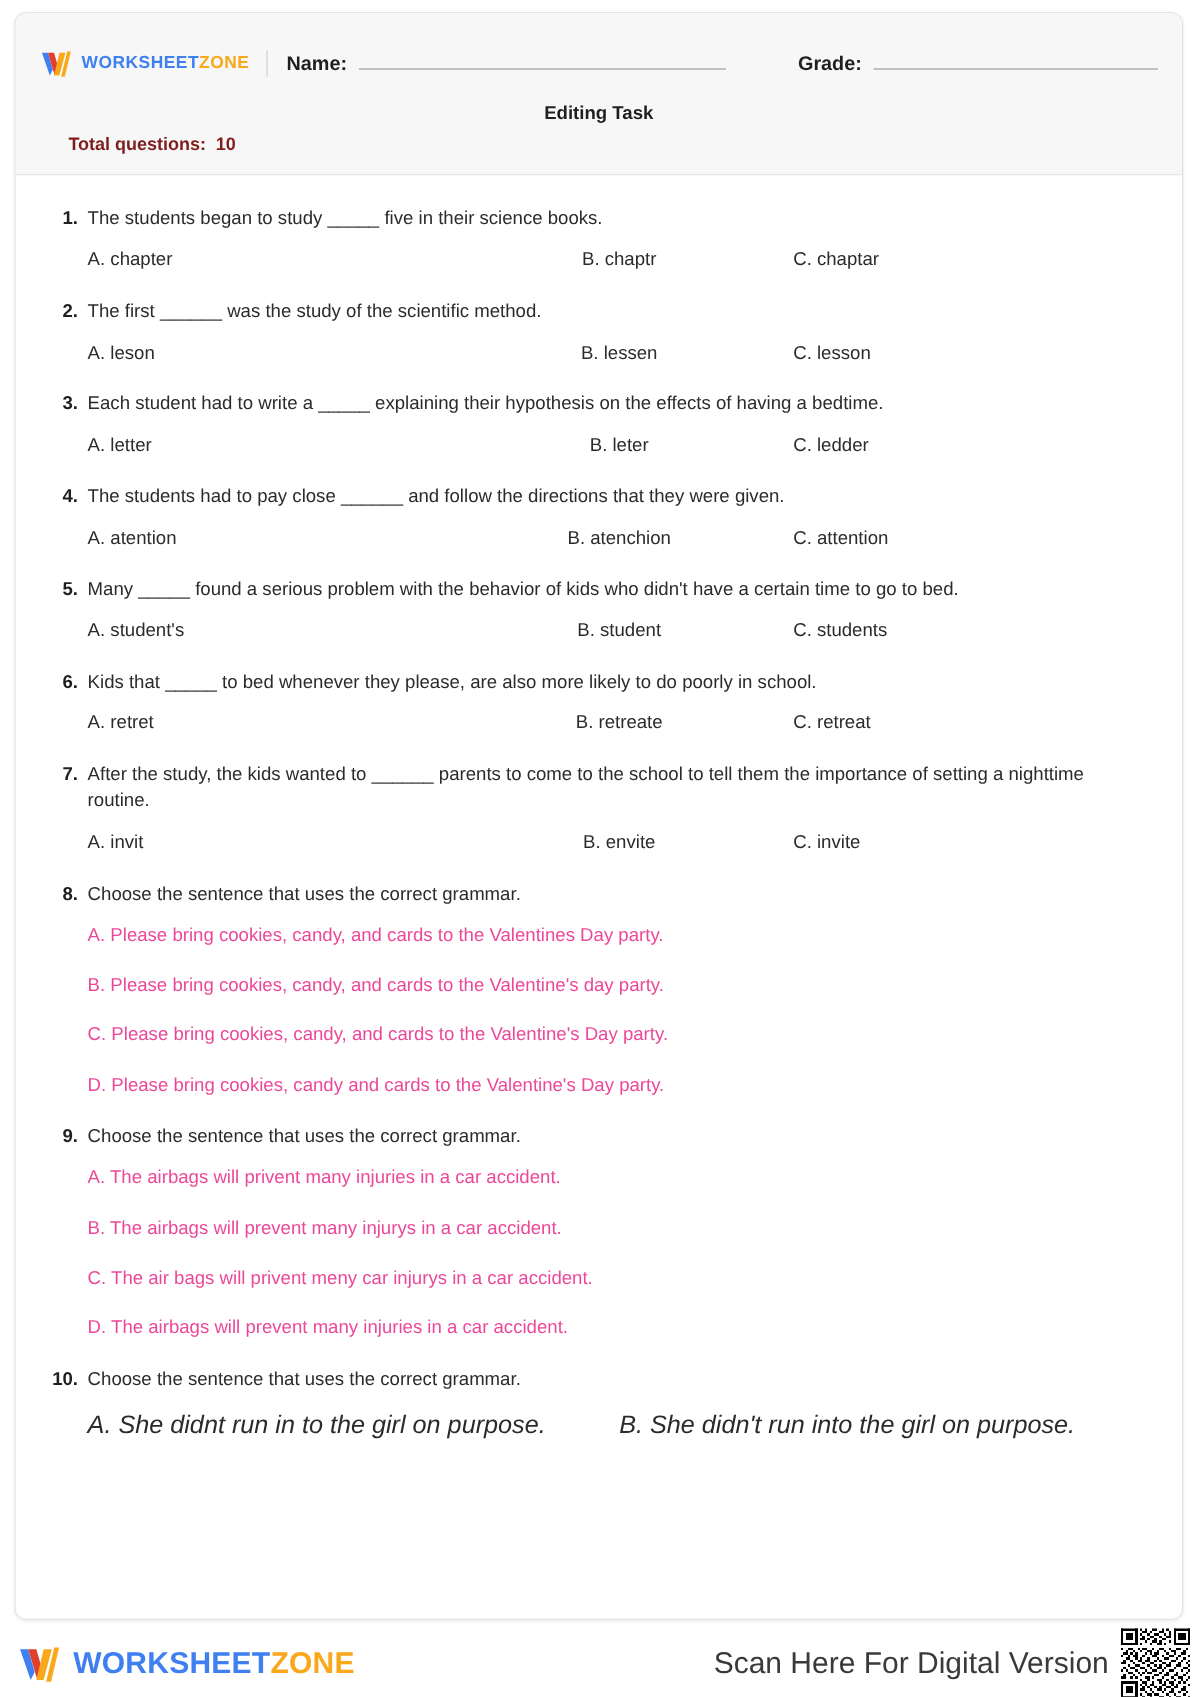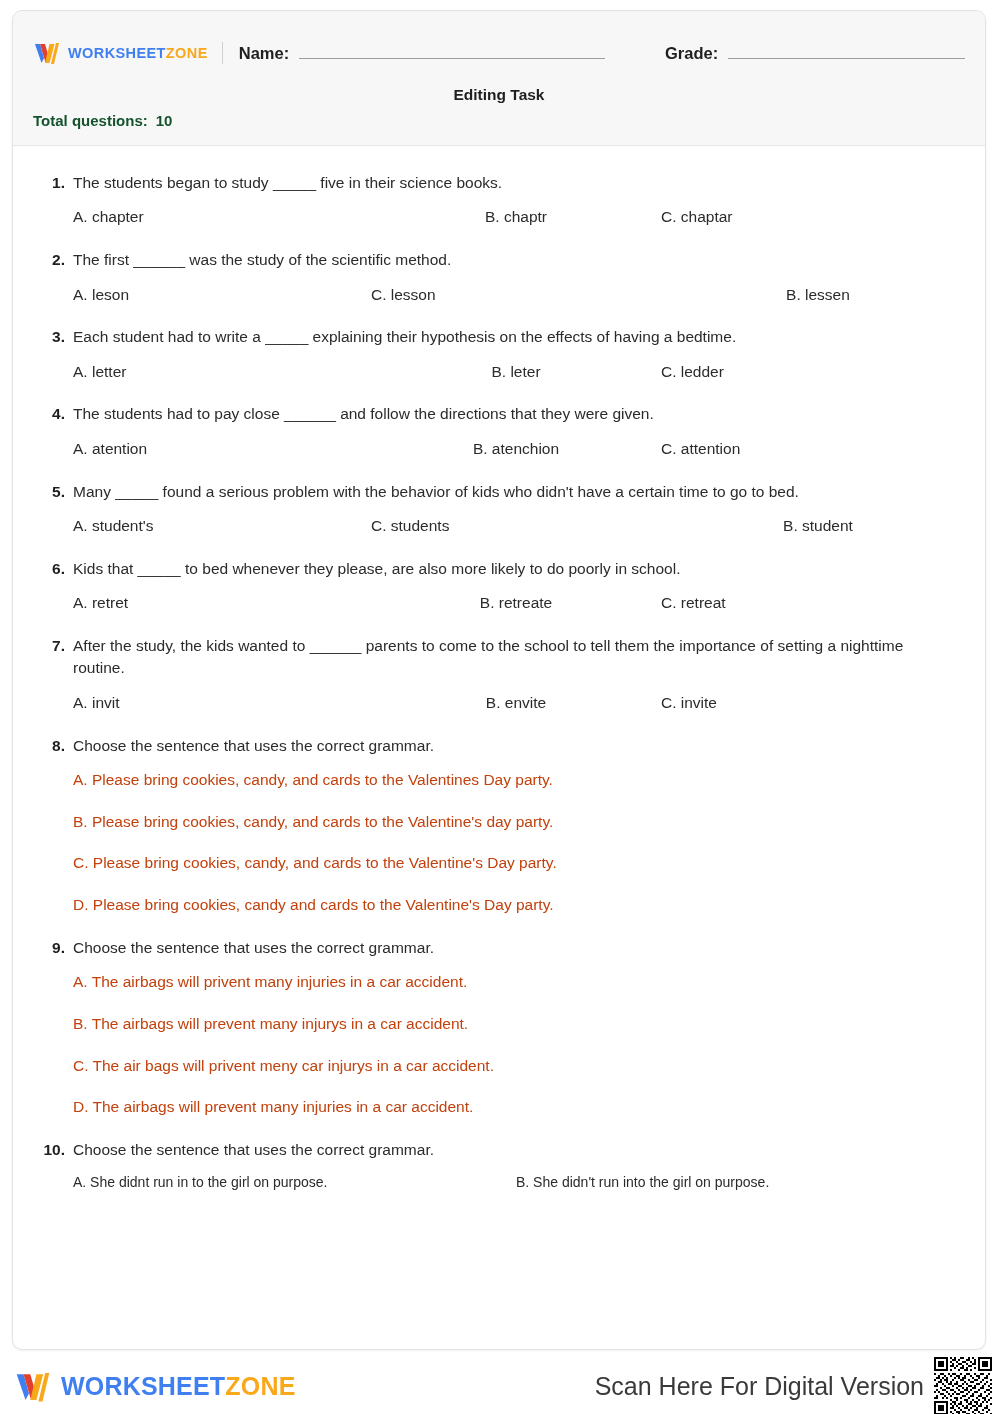--- a/index.html
+++ b/index.html
@@ -118,22 +118,23 @@
     font-size: 15.5px;
     font-weight: bold;
     color: #1f1f1f;
     margin: 0 0 8px 0;
     line-height: 1.25;
     text-align: center;
   }
   .task-total {
     font-size: 15px;
     font-weight: bold;
-    color: #14532d;
+    color: #7f1d1d;
     line-height: 1.25;
+    margin-left: 24px;
   }
   .task-total .count { margin-left: 8px; }
 
   
   .questions {
     padding: 26px 22px 10px 22px;
   }
 
   .question {
     margin-bottom: 21px;
@@ -176,30 +177,31 @@
   }
   .options.cols-3 .opt.c1 { flex: 0 0 298px; }
   .options.cols-3 .opt.c2 { flex: 0 0 290px; text-align: center; }
   .options.cols-3 .opt.c3 { flex: 1 1 auto; }
 
   .options.cols-2 {
     display: flex;
     align-items: flex-start;
   }
   .options.cols-2 .opt {
-    font-size: 14px;
+    font-size: 21px;
     color: #2b2b2b;
     line-height: 1.4;
+    font-style: italic;
   }
   .options.cols-2 .opt.c1 { flex: 0 0 443px; }
   .options.cols-2 .opt.c2 { flex: 1 1 auto; }
 
   .options.stacked .opt {
     font-size: 15.5px;
-    color: #c2410c;
+    color: #ec4899;
     line-height: 1.4;
     margin-bottom: 20px;
   }
   .options.stacked .opt:last-child { margin-bottom: 0; }
 
   
   .footer {
     position: absolute;
     left: 0;
     top: 1358px;
@@ -294,22 +296,22 @@
         </div>
       </div>
 
       <div class="question">
         <div class="q-line">
           <div class="q-num">2.</div>
           <div class="q-text">The first ______ was the study of the scientific method.</div>
         </div>
         <div class="options cols-3">
           <div class="opt c1">A. leson</div>
+          <div class="opt c2">B. lessen</div>
           <div class="opt c3">C. lesson</div>
-          <div class="opt c2">B. lessen</div>
         </div>
       </div>
 
       <div class="question">
         <div class="q-line">
           <div class="q-num">3.</div>
           <div class="q-text">Each student had to write a _____ explaining their hypothesis on the effects of having a bedtime.</div>
         </div>
         <div class="options cols-3">
           <div class="opt c1">A. letter</div>
@@ -330,22 +332,22 @@
         </div>
       </div>
 
       <div class="question">
         <div class="q-line">
           <div class="q-num">5.</div>
           <div class="q-text">Many _____ found a serious problem with the behavior of kids who didn't have a certain time to go to bed.</div>
         </div>
         <div class="options cols-3">
           <div class="opt c1">A. student's</div>
+          <div class="opt c2">B. student</div>
           <div class="opt c3">C. students</div>
-          <div class="opt c2">B. student</div>
         </div>
       </div>
 
       <div class="question">
         <div class="q-line">
           <div class="q-num">6.</div>
           <div class="q-text">Kids that _____ to bed whenever they please, are also more likely to do poorly in school.</div>
         </div>
         <div class="options cols-3">
           <div class="opt c1">A. retret</div>

